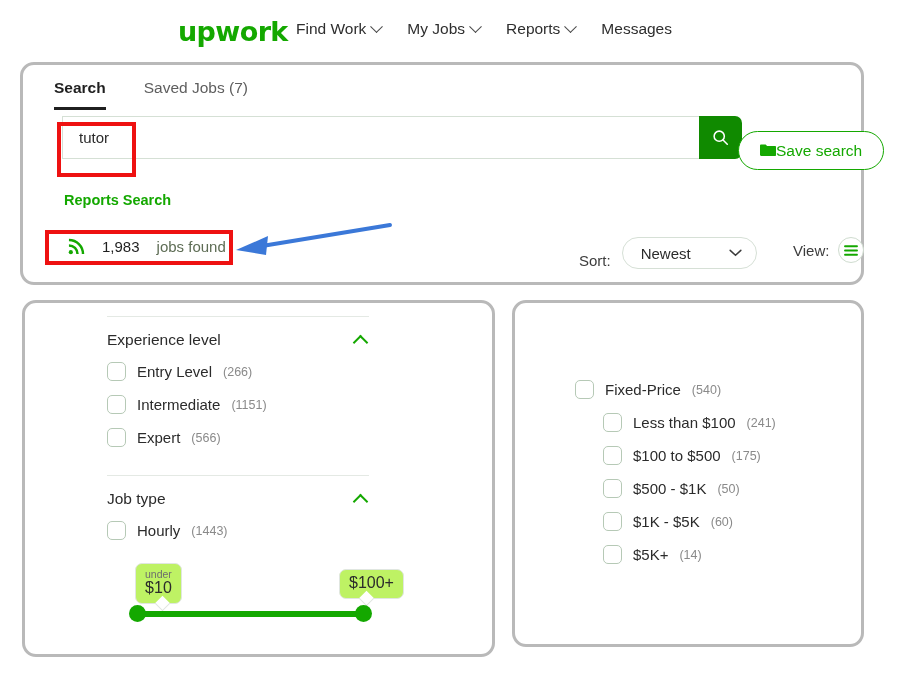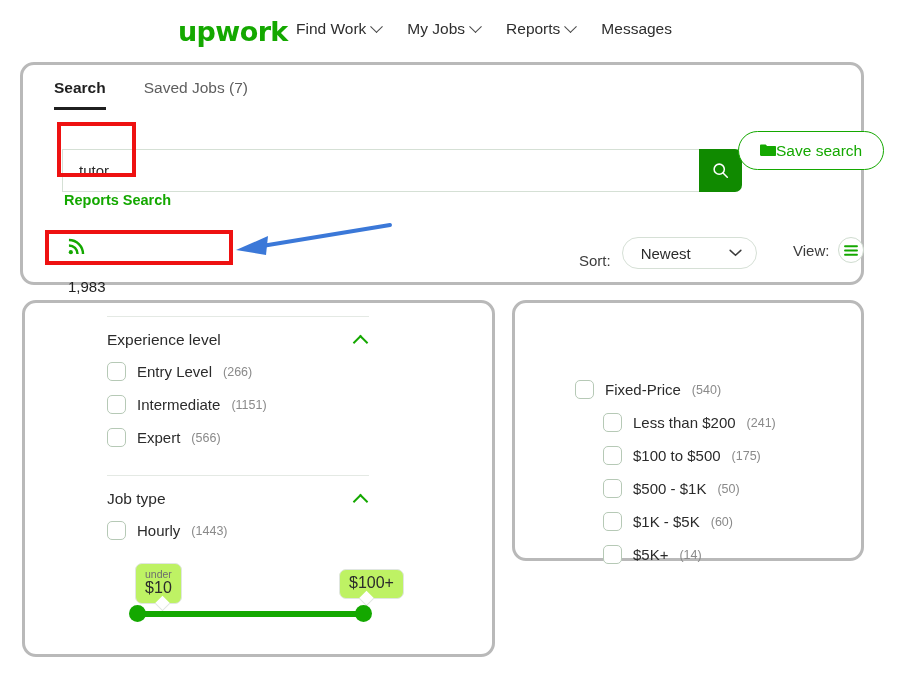--- a/index.html
+++ b/index.html
@@ -60,21 +60,21 @@
 
   
   .card {
     position: absolute;
     background: #fff;
     border: 3px solid #b9b9b9;
     border-radius: 14px;
   }
   #search-card { left: 20px; top: 62px; width: 844px; height: 223px; }
   #filters-left-card { left: 22px; top: 300px; width: 473px; height: 357px; }
-  #filters-right-card { left: 512px; top: 300px; width: 352px; height: 261px; }
+  #filters-right-card { left: 512px; top: 300px; width: 352px; height: 347px; }
 
   
   .tabs {
     position: absolute;
     left: 31px; top: 14px;
     display: flex;
     gap: 38px;
     align-items: flex-end;
   }
   .tab {
@@ -93,21 +93,21 @@
     position: absolute;
     left: 0; bottom: 0;
     width: 100%; height: 2.6px;
     background: #1f1f1f;
   }
   .tab.inactive { color: #5e5e5e; font-weight: 400; }
 
   
   .search-row {
     position: absolute;
-    left: 39px; top: 84px;
+    left: 39px; top: 51px;
     display: flex;
     align-items: flex-start;
   }
   .search-input-wrap {
     position: relative;
     width: 637px; height: 43px;
     border: 1px solid #d5e0d5;
     border-right: none;
     background: #fff;
     display: flex;
@@ -160,25 +160,24 @@
     font-weight: 700;
     color: #14a800;
     cursor: pointer;
   }
 
   
   .jobs-found {
     position: absolute;
     left: 45px; top: 173px;
     display: flex;
-    align-items: flex-start;
-    gap: 23px;
+    align-items: flex-end;
+    gap: 17px;
     font-size: 15px;
     color: #5e6d55;
-    flex-direction: column;
   }
   .jobs-count { color: #1f1f1f; font-weight: 400; }
 
   .sort-group {
     position: absolute;
     left: 556px; top: 172px;
     display: flex;
     align-items: flex-end;
     gap: 11px;
   }
@@ -453,21 +452,21 @@
     <div class="filter-inner-right">
 
       <div class="cb-row">
         <span class="checkbox"></span>
         <span class="cb-text">Fixed-Price</span>
         <span class="cb-count">(540)</span>
       </div>
 
       <div class="cb-row indent">
         <span class="checkbox"></span>
-        <span class="cb-text">Less than $200</span>
+        <span class="cb-text">Less than $100</span>
         <span class="cb-count">(241)</span>
       </div>
       <div class="cb-row indent">
         <span class="checkbox"></span>
         <span class="cb-text">$100 to $500</span>
         <span class="cb-count">(175)</span>
       </div>
       <div class="cb-row indent">
         <span class="checkbox"></span>
         <span class="cb-text">$500 - $1K</span>

